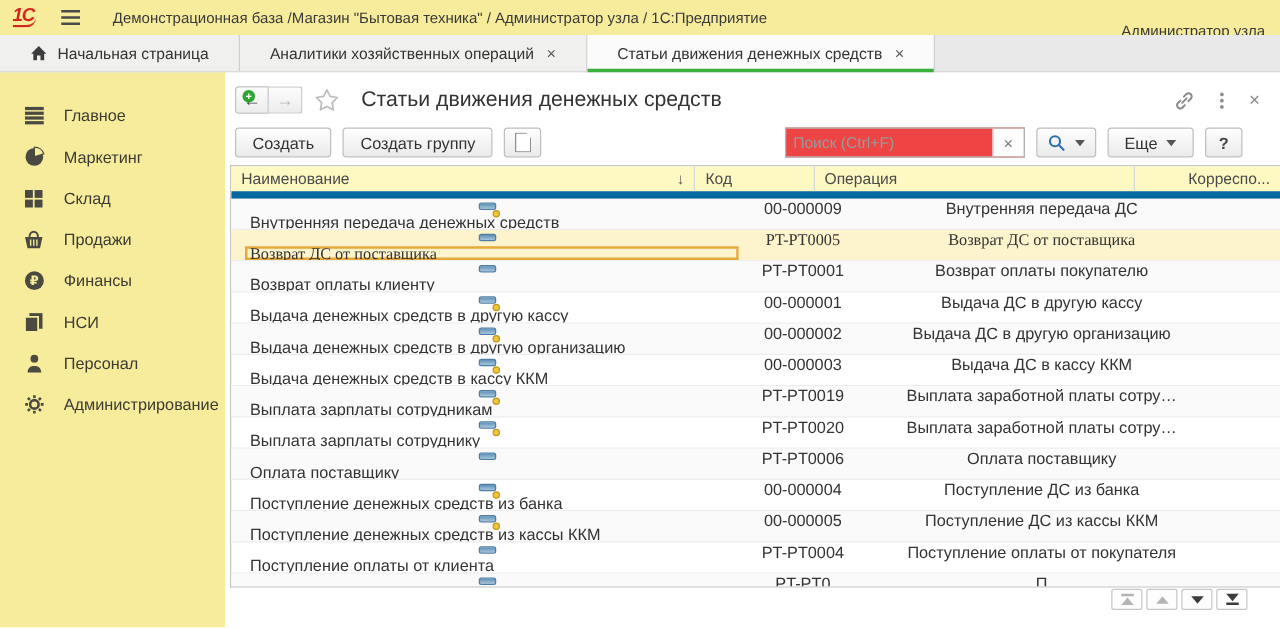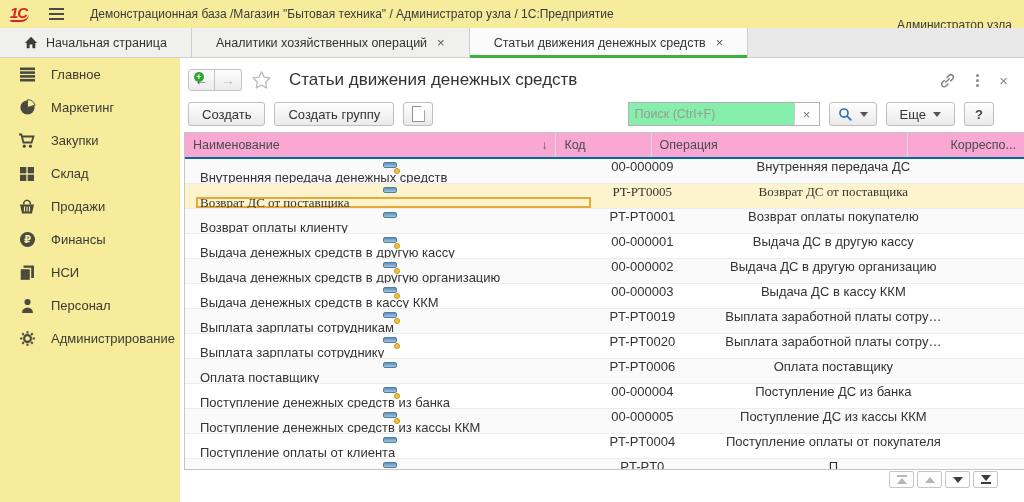--- a/index.html
+++ b/index.html
@@ -27,21 +27,21 @@
   
   .tabbar { position:absolute; top:28px; left:0; width:1024px; height:30px; background:#e9e9e9;
             border-bottom:1px solid #cfcfcf; display:flex; }
   .tab { display:flex; align-items:center; gap:8px; padding:0 24px; font-size:12.5px; color:#333;
          background:#f0f0ee; border-right:1px solid #cfcfcf; position:relative; cursor:pointer; white-space:nowrap; }
   .tab.active { background:#fbfbfb; }
   .tab.active::after { content:""; position:absolute; left:0; right:0; bottom:-1px; height:3px; background:#3bb13b; }
   .tab-x { color:#5a5a5a; font-size:13px; margin-left:2px; }
 
   
-  .sidebar { position:absolute; top:58px; left:0; width:180px; bottom:0; background:#f6ec9c; padding-top:0; }
+  .sidebar { position:absolute; top:58px; left:0; width:180px; bottom:0; background:#f6ec9c; padding-top:18px; }
   .side-item { height:33px; display:flex; align-items:center; gap:15px; padding-left:18px;
                font-size:13px; color:#3b3b33; cursor:pointer; }
   .side-ic { width:18px; height:18px; display:flex; align-items:center; justify-content:center; }
 
   
   .content { position:absolute; top:58px; left:180px; right:0; bottom:0; background:#fff; }
   .panel-head { height:38px; display:flex; align-items:center; padding:6px 10px 0 8px; gap:9px; }
   .navbtn { width:27px; height:22px; border:1px solid #c3c3c3; background:linear-gradient(#fdfdfd,#ececec);
             display:flex; align-items:center; justify-content:center; font-size:14px; color:#444; cursor:pointer; }
   .navbtn.back { border-radius:3px 0 0 3px; }
@@ -56,35 +56,35 @@
   .toolbar { display:flex; align-items:center; padding:6px 30px 0 8px; gap:9px; }
   .btn { height:24px; padding:0 13px; border:1px solid #bfbfbf; border-radius:3px;
          background:linear-gradient(#fefefe,#eaeaea); font-size:13px; color:#333;
          display:flex; align-items:center; cursor:pointer; white-space:nowrap; }
   .iconbtn { width:30px; padding:0; justify-content:center; }
   .doc { position:relative; width:13px; height:16px; background:#fff; border:1px solid #909090;
          clip-path:polygon(0 0,70% 0,100% 30%,100% 100%,0 100%); }
   .plus { position:absolute; left:14px; top:14px; width:10px; height:10px; border-radius:50%;
           background:#2ea52e; color:#fff; font-size:9px; line-height:10px; text-align:center; font-weight:700; }
   .spacer { flex:1; }
-  .search-wrap { width:192px; height:24px; border:1px solid #b3b3b3; display:flex; align-items:stretch; background:#86efac; }
+  .search-wrap { width:192px; height:24px; border:1px solid #b3b3b3; display:flex; align-items:stretch; background:#ef4444; }
   .search-wrap input { border:none; outline:none; flex:1; min-width:0; font-size:12.5px; padding:0 6px;
                        font-family:inherit; color:#333; background:transparent; }
   .search-wrap input::placeholder { color:#9a9a9a; }
   .clear-btn { width:25px; border-left:1px solid #cfcfcf; display:flex; align-items:center; justify-content:center;
                color:#777; font-size:13px; background:#fdfdfd; cursor:pointer; }
   .caret { width:0; height:0; border-left:4px solid transparent; border-right:4px solid transparent;
            border-top:5px solid #555; margin-left:7px; }
   .search-btn { width:48px; justify-content:center; padding:0 6px; }
   .help-btn { width:30px; justify-content:center; font-weight:700; color:#444; }
 
   
   .table { position:absolute; left:4px; top:74px; right:0; bottom:32px; border:1px solid #c6c6c6;
            border-right:none; overflow:hidden; font-size:13px; background:#fff; }
-  .thead { height:26px; background:#f9a8d4; border-bottom:2px solid #0369a1; display:flex; color:#4a4a4a; font-size:12.5px; }
+  .thead { height:26px; background:#fef9c3; border-bottom:6px solid #0369a1; display:flex; color:#4a4a4a; font-size:12.5px; }
   .th { display:flex; align-items:center; padding:0 8px; border-right:1px solid #d8d8d8; cursor:pointer; }
   .c-name { width:416px; }
   .c-code { width:105px; }
   .c-op   { width:286px; }
   .c-kor  { flex:1; border-right:none;margin-left:35px; }
   .th.c-name { justify-content:space-between; }
   .sort { color:#555; font-size:12px; }
   .tbody > div:nth-of-type(odd) { background:#fafafa; }
   .trow { height:25px; display:flex; border-bottom:1px solid #ededed; cursor:pointer; }
   .trow.selected { background:#fdf3cd !important;font-family:Liberation Serif, serif; }
@@ -196,30 +196,20 @@
     <span class="side-ic">
       <svg width="17" height="17" viewBox="0 0 18 18">
           <circle cx="9" cy="9" r="7.5" fill="#4a4a40"></circle>
           <path d="M9 9L9 0.8A8.2 8.2 0 0 1 17 6.5z" fill="#f6ec9c" stroke="#4a4a40" stroke-width="1"></path>
         </svg>
     </span>
     <span>Маркетинг</span>
   </div>
   <div class="side-item">
     <span class="side-ic">
-      <svg width="18" height="16" viewBox="0 0 18 16">
-          <path d="M1 1.5h2.4l2 8h8.2l1.9-6H4.5" fill="none" stroke="#4a4a40" stroke-width="1.8"></path>
-          <circle cx="6.3" cy="13.2" r="1.6" fill="#4a4a40"></circle>
-          <circle cx="12.4" cy="13.2" r="1.6" fill="#4a4a40"></circle>
-        </svg>
-    </span>
-    <span>Закупки</span>
-  </div>
-  <div class="side-item">
-    <span class="side-ic">
       <svg width="16" height="16" viewBox="0 0 16 16">
           <g fill="#4a4a40">
             <rect x="1" y="1" width="6.3" height="6.3"></rect>
             <rect x="8.7" y="1" width="6.3" height="6.3"></rect>
             <rect x="1" y="8.7" width="6.3" height="6.3"></rect>
             <rect x="8.7" y="8.7" width="6.3" height="6.3"></rect>
           </g>
         </svg>
     </span>
     <span>Склад</span>

